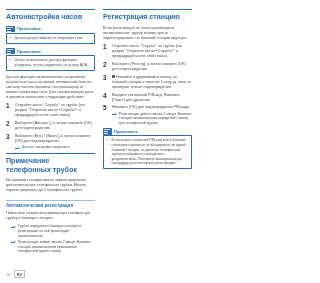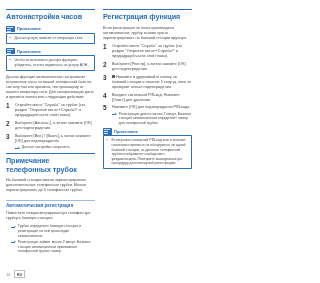--- a/index.html
+++ b/index.html
@@ -274,21 +274,21 @@
         <div class="sub">
           <span class="arrow"></span>
           <span class="sub-text">Регистрация займёт менее 2 минут. Базовая станция автоматически присваивает телефонной трубке номер.</span>
         </div>
       </div>
 
     </div>
 
     <div class="col">
 
-      <div class="h1">Регистрация функция</div>
+      <div class="h1">Регистрация станцию</div>
       <div class="p">Если регистрация не была произведена автоматически, трубку заново нужно зарегистрировать на базовой станции вручную.</div>
 
       <div class="steps">
         <div class="step">
           <span class="step-num">1</span>
           <span class="step-text">Откройте меню "Служба" на трубке (см. раздел "Открытие меню «Служба»" в предыдущей части этой главы).</span>
         </div>
         <div class="step">
           <span class="step-num">2</span>
           <span class="step-text">Выберите [Реестр], а затем нажмите [OK] для подтверждения.</span>

